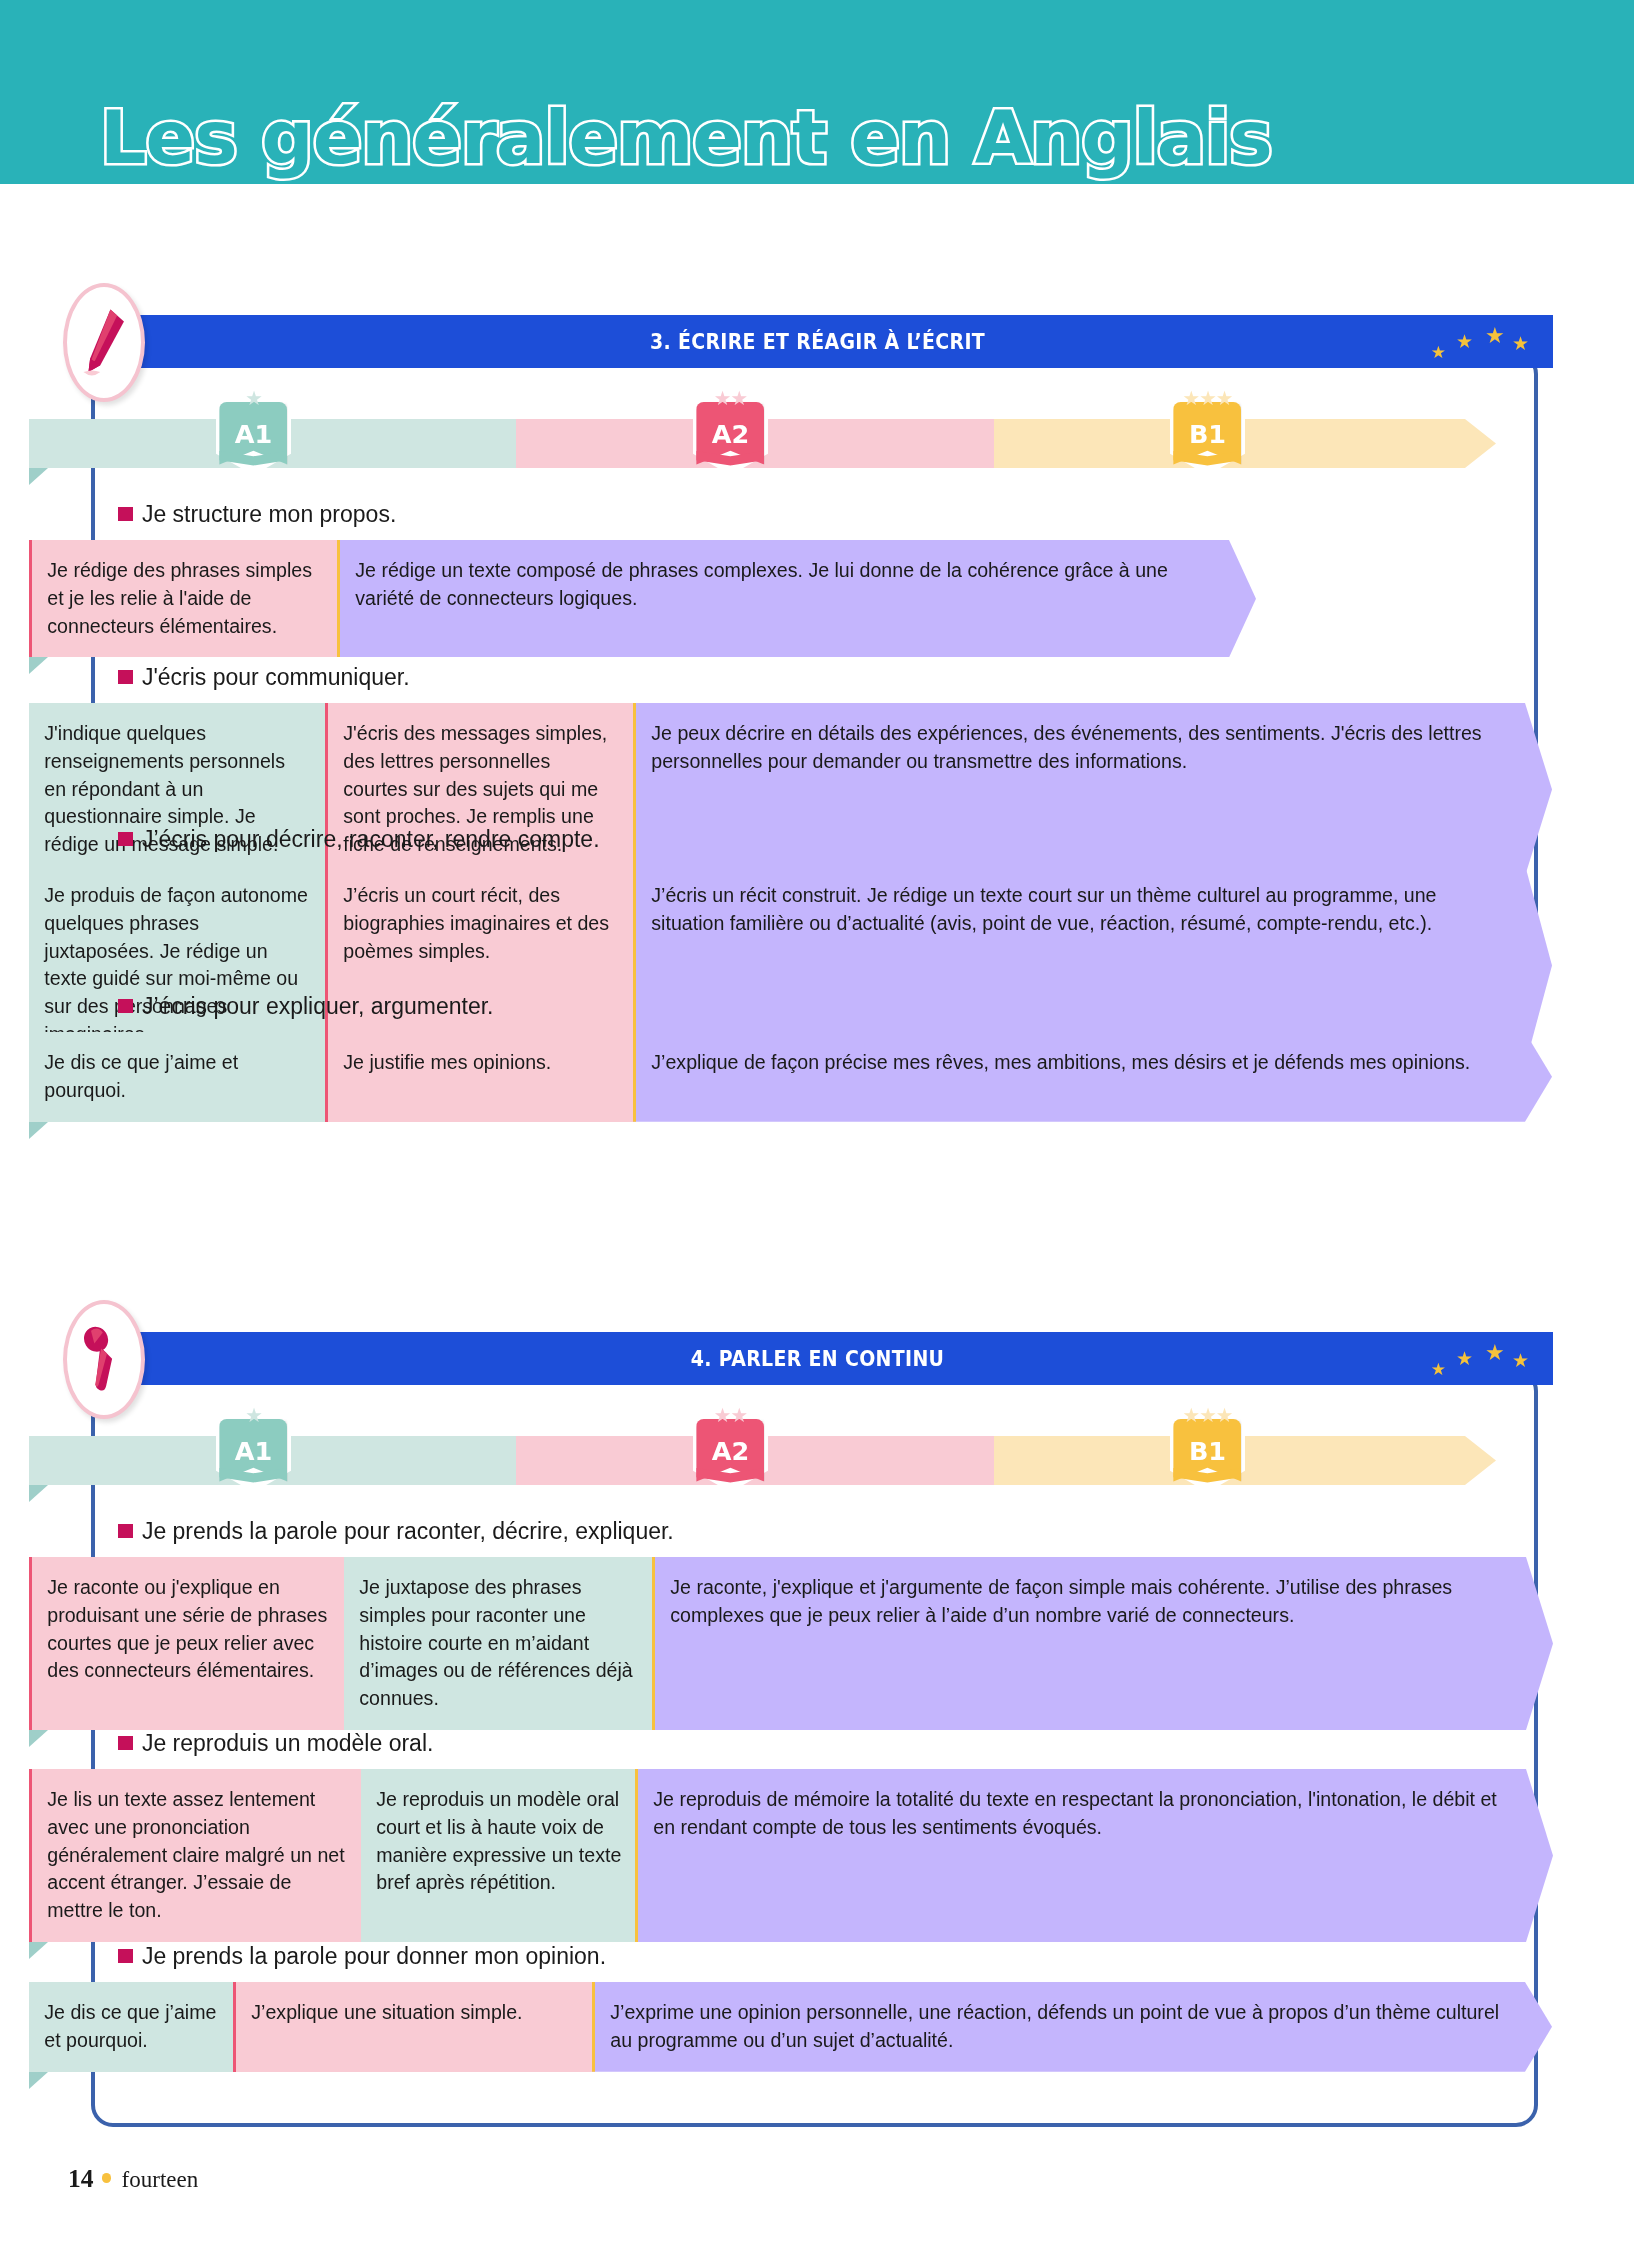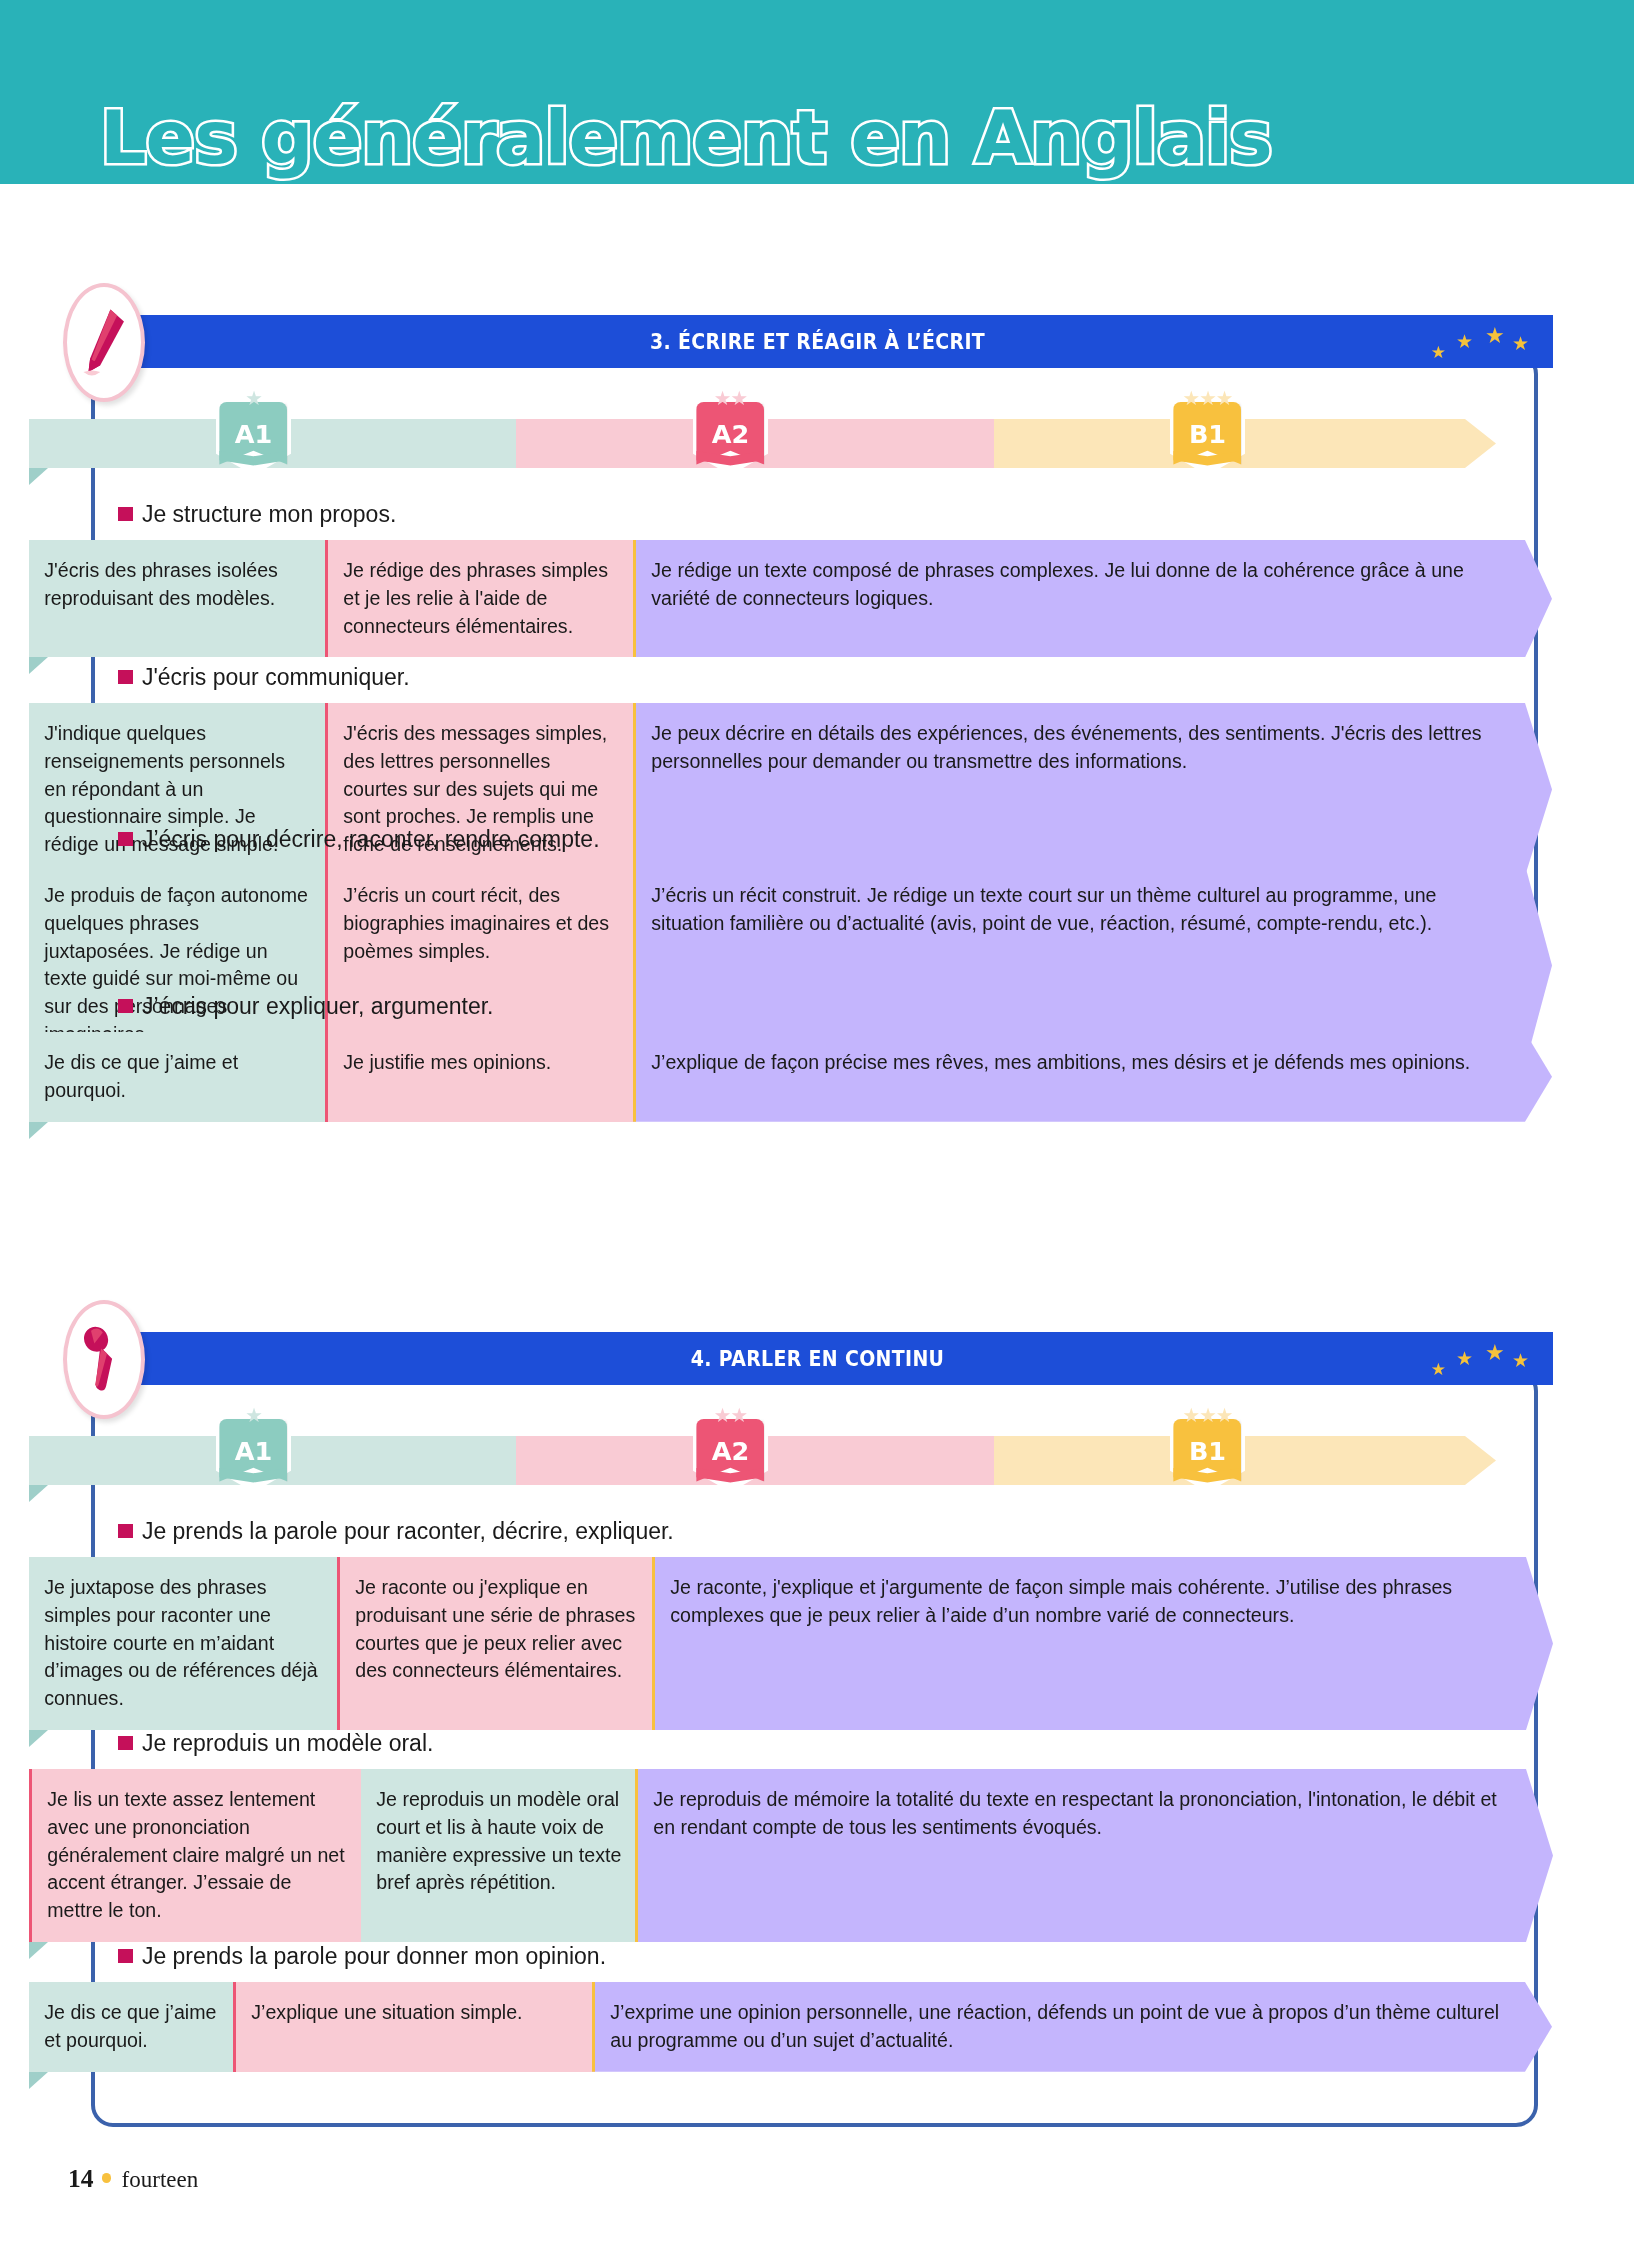--- a/index.html
+++ b/index.html
@@ -258,21 +258,20 @@
         <div class="ribbon"></div>
       <div class="lbl">B1</div>
     </div>
   </div>
 
   <div class="comp" style="top:186px;">
     <div class="comp-head">
       <span class="bullet"></span><span>Je structure mon propos.</span>
     </div>
     <div class="comp-row">
-      <div class="cell c1" style="width:296px;">J'écris des phrases isolées reproduisant des modèles.</div>
       <div class="cell c2" style="width:308px;">Je rédige des phrases simples et je les relie à l'aide de connecteurs élémentaires.</div>
       <div class="cell c3" style="width:919px;">Je rédige un texte composé de phrases complexes. Je lui donne de la cohérence grâce à une variété de connecteurs logiques.</div>
       <div class="tipL"></div>
     </div>
   </div>
 
   <div class="comp" style="top:349px;">
     <div class="comp-head">
       <span class="bullet"></span><span>J'écris pour communiquer.</span>
     </div>
@@ -358,22 +357,22 @@
         <div class="ribbon"></div>
       <div class="lbl">B1</div>
     </div>
   </div>
 
   <div class="comp" style="top:186px;">
     <div class="comp-head">
       <span class="bullet"></span><span>Je prends la parole pour raconter, décrire, expliquer.</span>
     </div>
     <div class="comp-row">
+      <div class="cell c2" style="width:315px;">Je raconte ou j'explique en produisant une série de phrases courtes que je peux relier avec des connecteurs élémentaires.</div>
       <div class="cell c1" style="width:308px;">Je juxtapose des phrases simples pour raconter une histoire courte en m’aidant d’images ou de références déjà connues.</div>
-      <div class="cell c2" style="width:315px;">Je raconte ou j'explique en produisant une série de phrases courtes que je peux relier avec des connecteurs élémentaires.</div>
       <div class="cell c3" style="width:901px;">Je raconte, j'explique et j'argumente de façon simple mais cohérente. J’utilise des phrases complexes que je peux relier à l’aide d’un nombre varié de connecteurs.</div>
       <div class="tipL"></div>
     </div>
   </div>
 
   <div class="comp" style="top:398px;">
     <div class="comp-head">
       <span class="bullet"></span><span>Je reproduis un modèle oral.</span>
     </div>
     <div class="comp-row">

